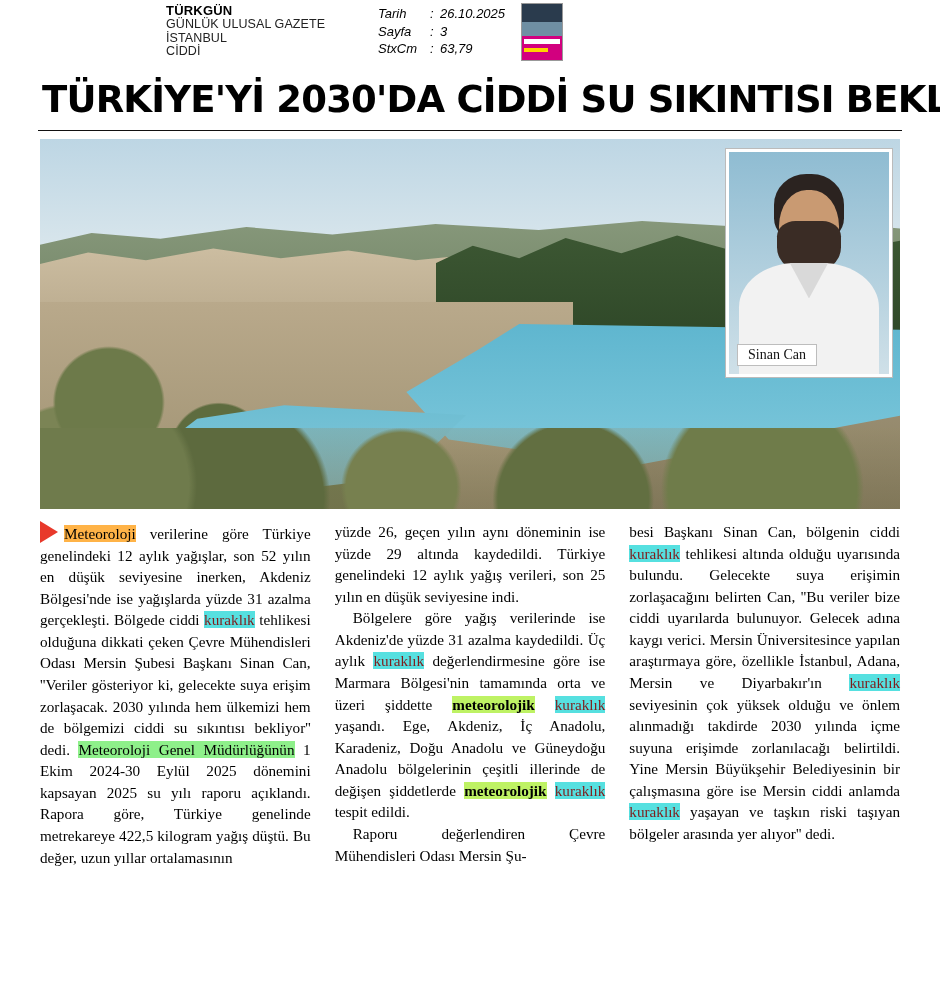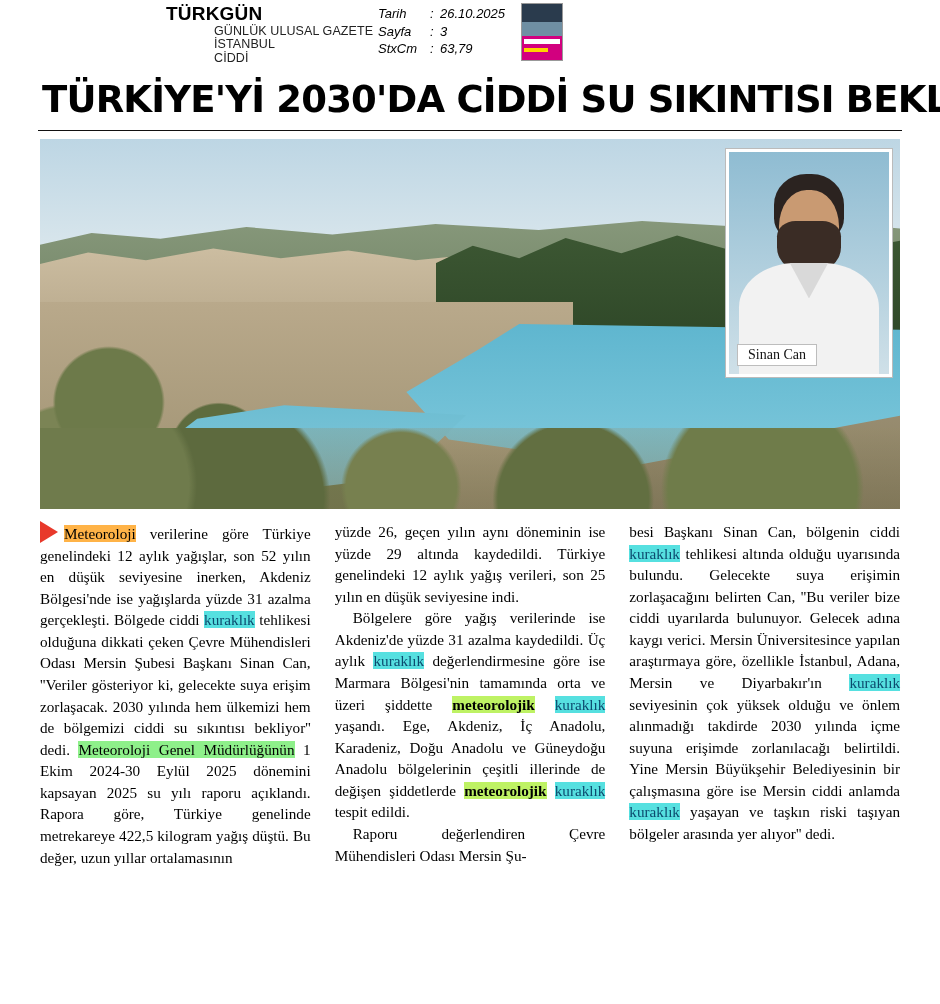--- a/index.html
+++ b/index.html
@@ -43,29 +43,28 @@
   .logo .lg-reg { font-size: 9px; vertical-align: top; }
 
   .paper-block {
     position: absolute;
     left: 166px;
     top: 4px;
     font-family: "Liberation Sans", sans-serif;
     line-height: 1.08;
   }
   .paper-name {
-    font-size: 19px;
+    font-size: 13px;
     font-weight: 700;
     letter-spacing: 0.2px;
   }
   .paper-sub {
     font-size: 12.5px;
     color: #222;
     letter-spacing: 0.1px;
-    margin-left: 48px;
   }
 
   .meta-block {
     position: absolute;
     left: 378px;
     top: 5px;
     font-family: "Liberation Sans", sans-serif;
     font-size: 13px;
     line-height: 1.35;
     font-style: italic;
@@ -237,21 +236,21 @@
   .arrow {
     display: inline-block;
     width: 0; height: 0;
     border-left: 18px solid #e8392b;
     border-top: 11px solid transparent;
     border-bottom: 11px solid transparent;
     vertical-align: -4px;
     margin-right: 6px;
   }
 
-  mark.hl-cyan { background: #56e0e0; color: #0c4a6e; }
+  mark.hl-cyan { background: #56e0e0; color: #7f1d1d; }
   mark.hl-green { background: #8ef08a; color: #000; }
   mark.hl-pink { background: #bef264; color: #000; font-weight: bold; }
   mark.hl-orange { background: #ffb347; color: #000; }
 </style>
 </head>
 <body>
 
 <div class="clip-header">
 
 

